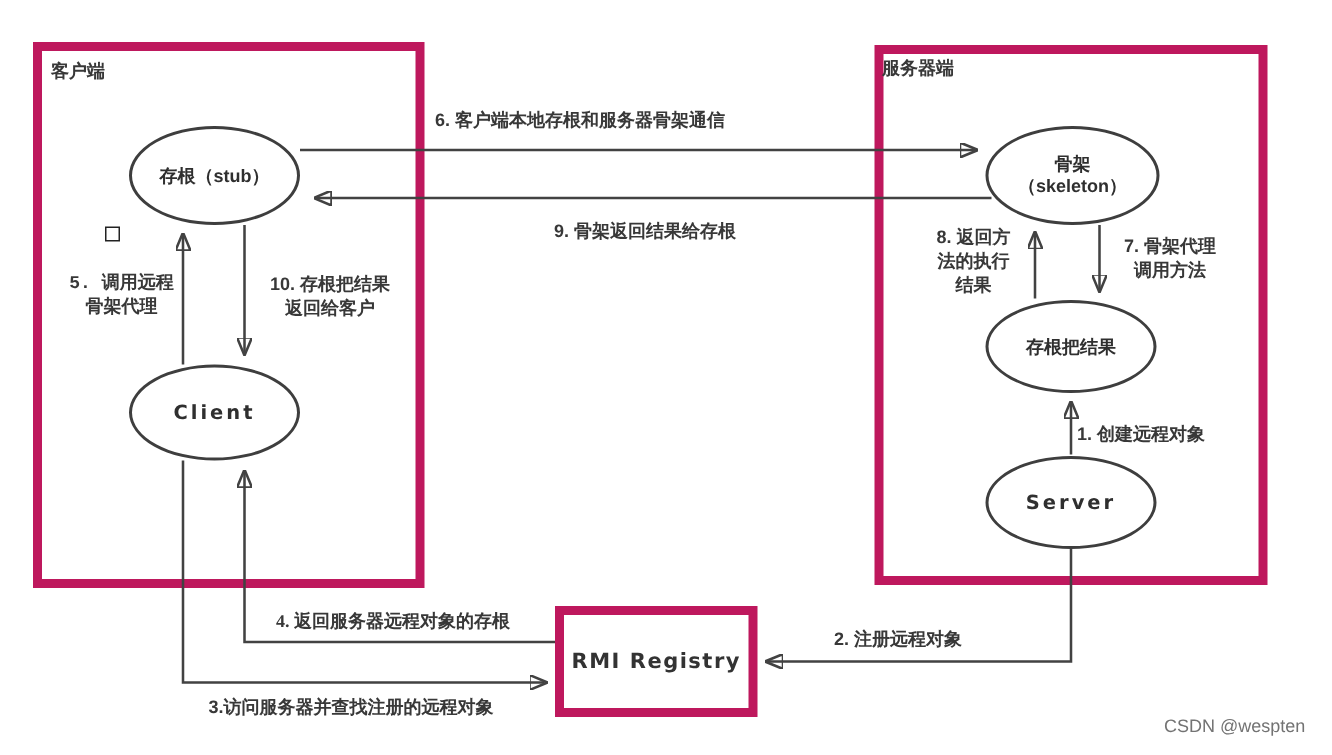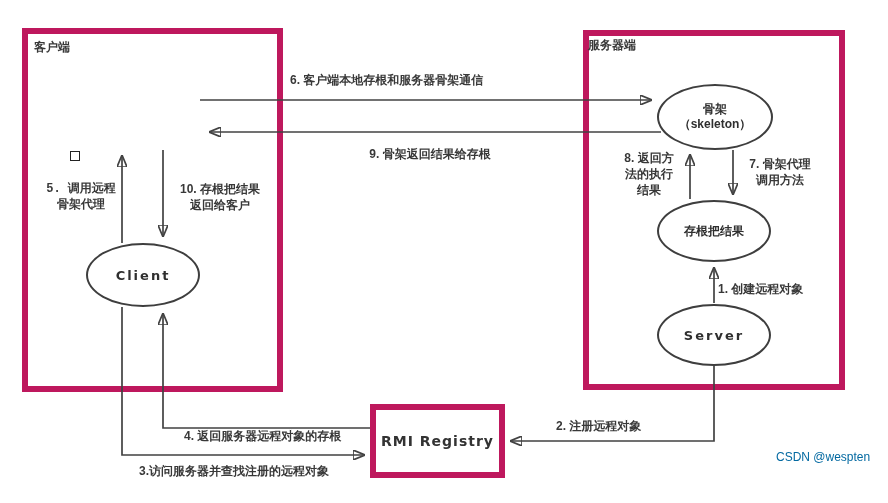--- a/index.html
+++ b/index.html
@@ -23,41 +23,44 @@
   #t-client-box{left:34px;top:39px;}
   #t-server-box{left:588px;top:37px;}
   #label-6{left:290px;top:72px;width:290px;text-align:left;}
   #label-9{left:330px;top:146px;width:200px;text-align:center;}
   #label-5{left:40px;top:181px;width:82px;font-family:Liberation Mono, monospace;}
   #label-10{left:168px;top:181px;width:104px;}
   #label-8{left:616px;top:150px;width:66px;}
   #label-7{left:740px;top:156px;width:80px;}
   #label-1{left:718px;top:281px;}
   #label-2{left:556px;top:418px;}
-  #label-4{left:184px;top:428px;}
+  #label-4{left:184px;top:406px;font-family:Liberation Serif, serif;}
   #label-3{left:139px;top:463px;}
   #artifact-square{position:absolute;left:70px;top:151px;width:10px;height:10px;border:1.5px solid #222;background:#fff;box-sizing:border-box;}
-  #watermark{position:absolute;left:776px;top:450px;font:12px "Liberation Sans",sans-serif;color:#0369a1;font-weight:normal;white-space:nowrap;}
+  #watermark{position:absolute;left:776px;top:477px;font:12px "Liberation Sans",sans-serif;color:#737373;font-weight:normal;white-space:nowrap;}
   #wires{position:absolute;left:0;top:0;pointer-events:none;}
   #wires path{stroke:#424242;stroke-width:1.7;fill:none;}
 </style>
 </head>
 <body>
 
 <div id="canvas">
 
   <div class="box" id="client-box"></div>
   <div class="box" id="server-box"></div>
   <div class="box" id="registry-box">
     <span class="rlabel">RMI Registry</span>
   </div>
 
   <div class="lbl" id="t-client-box">客户端</div>
   <div class="lbl" id="t-server-box">服务器端</div>
 
+  <div class="ellipse" id="stub-node">
+    <span>存根（stub）</span>
+  </div>
   <div class="ellipse" id="skeleton-node">
     <span>骨架</span>
     <span>（skeleton）</span>
   </div>
   <div class="ellipse" id="client-node">
     <span>Client</span>
   </div>
   <div class="ellipse" id="remote-object-node">
     <span>存根把结果</span>
   </div>

